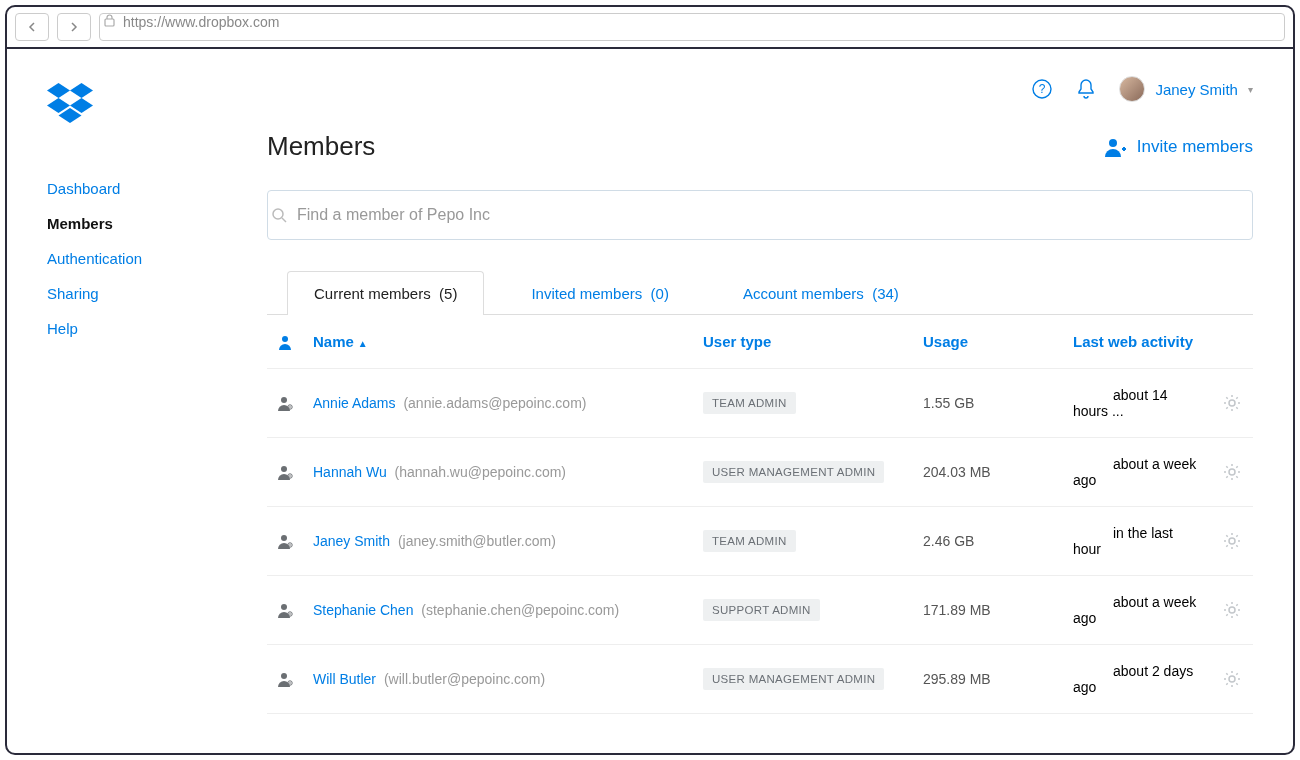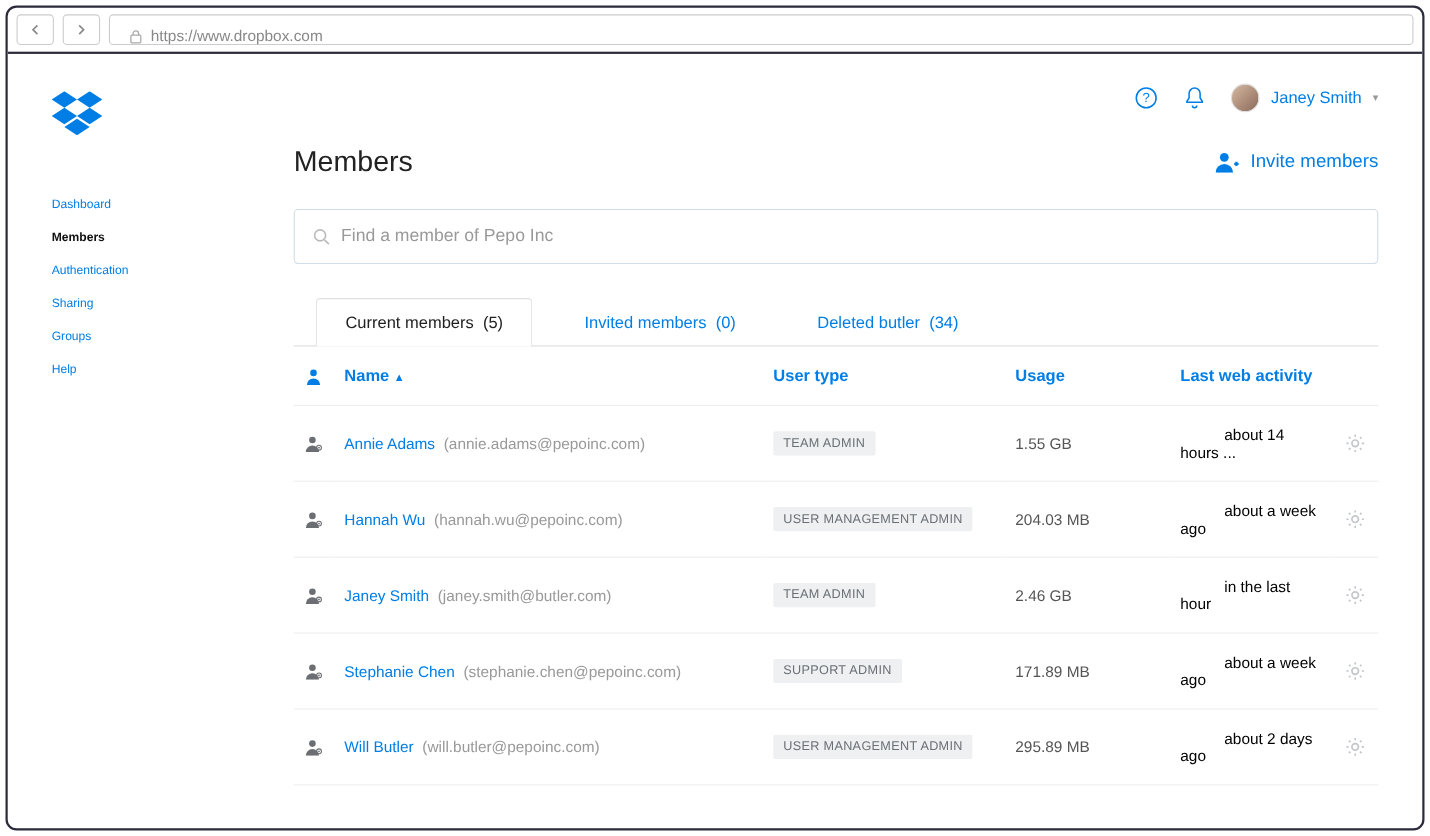--- a/index.html
+++ b/index.html
@@ -36,22 +36,22 @@
     color: #888;
     cursor: pointer;
     font-size: 12px;
   }
   .url-bar {
     flex: 1;
     height: 28px;
     border: 1px solid #ccc;
     border-radius: 4px;
     display: flex;
-    align-items: flex-end;
-    padding: 0 18px;
+    align-items: flex-start;
+    padding: 0 4px;
     color: #888;
     gap: 8px;
   }
   .lock-icon { font-size: 12px; color: #aaa; }
   .content {
     flex: 1;
     display: flex;
     overflow: hidden;
   }
   .sidebar {
@@ -61,21 +61,21 @@
     flex-direction: column;
   }
   .logo {
     margin-bottom: 48px;
     color: #007EE5;
   }
   .nav-item {
     padding: 9px 0;
     color: #007EE5;
     cursor: pointer;
-    font-size: 11px;
+    font-size: 15px;
   }
   .nav-item.active {
     color: #111;
     font-weight: 600;
   }
   .main {
     flex: 1;
     padding: 20px 40px 0 40px;
     display: flex;
     flex-direction: column;
@@ -111,21 +111,21 @@
   .page-title { font-size: 26px; font-weight: 400; color: #222; }
   .invite-btn {
     display: flex; align-items: flex-start; gap: 10px;
     color: #007EE5; cursor: pointer; font-size: 17px;
   }
   .search-box {
     border: 1px solid #d0dce6;
     border-radius: 4px;
     height: 50px;
     display: flex; align-items: center;
-    padding: 0 16px; gap: 10px;
+    padding: 0 3px; gap: 10px;
     margin-bottom: 30px;
     color: #999;
   }
   .search-box input {
     border: none; outline: none; flex: 1;
     font-size: 16px; color: #555; background: transparent;
   }
   .search-box input::placeholder { color: #999; }
   .tabs {
     display: flex;
@@ -228,21 +228,20 @@
             <path d="M34.5 15 L46 22.5 L34.5 30 L23 22.5 Z"></path>
             <path d="M23 25 L34.5 32.5 L23 40 L11.5 32.5 Z"></path>
           </g>
         </svg>
       </div>
       <nav>
         <div class="nav-item">Dashboard</div>
         <div class="nav-item active">Members</div>
         <div class="nav-item">Authentication</div>
         <div class="nav-item">Sharing</div>
-        <div class="nav-item">Groups</div>
         <div class="nav-item">Help</div>
       </nav>
     </aside>
 
     <main class="main">
       <div class="topbar">
         <div class="icon-btn">
           <svg width="22" height="22" viewBox="0 0 22 22">
               <circle cx="11" cy="11" r="9" fill="none" stroke="#007EE5" stroke-width="1.4"></circle>
               <text x="11" y="15" text-anchor="middle" font-size="12" fill="#007EE5">?</text>
@@ -286,21 +285,21 @@
       </div>
 
       <div class="tabs">
         <div class="tab active">
           <span>Current members</span>&nbsp;&nbsp;<span>(5)</span>
         </div>
         <div class="tab">
           <span>Invited members</span>&nbsp;&nbsp;<span>(0)</span>
         </div>
         <div class="tab">
-          <span>Deleted butler</span>&nbsp;&nbsp;<span>(34)</span>
+          <span>Account members</span>&nbsp;&nbsp;<span>(34)</span>
         </div>
       </div>
 
       <table class="table">
         <thead>
           <tr>
             <th class="col-icon">
               <svg width="16" height="16" viewBox="0 0 16 16">
                   <circle cx="8" cy="5" r="3" fill="#007EE5"></circle>
                   <path d="M2 16 a6 6 0 0 1 12 0 Z" fill="#007EE5"></path>

